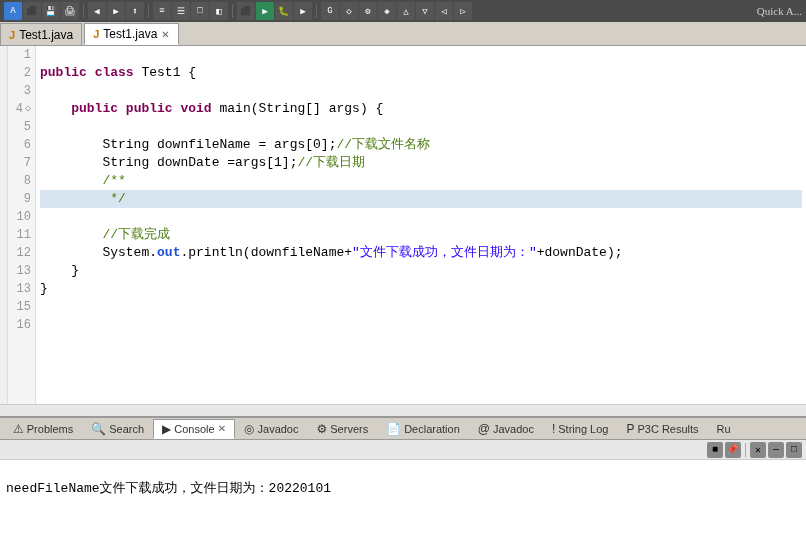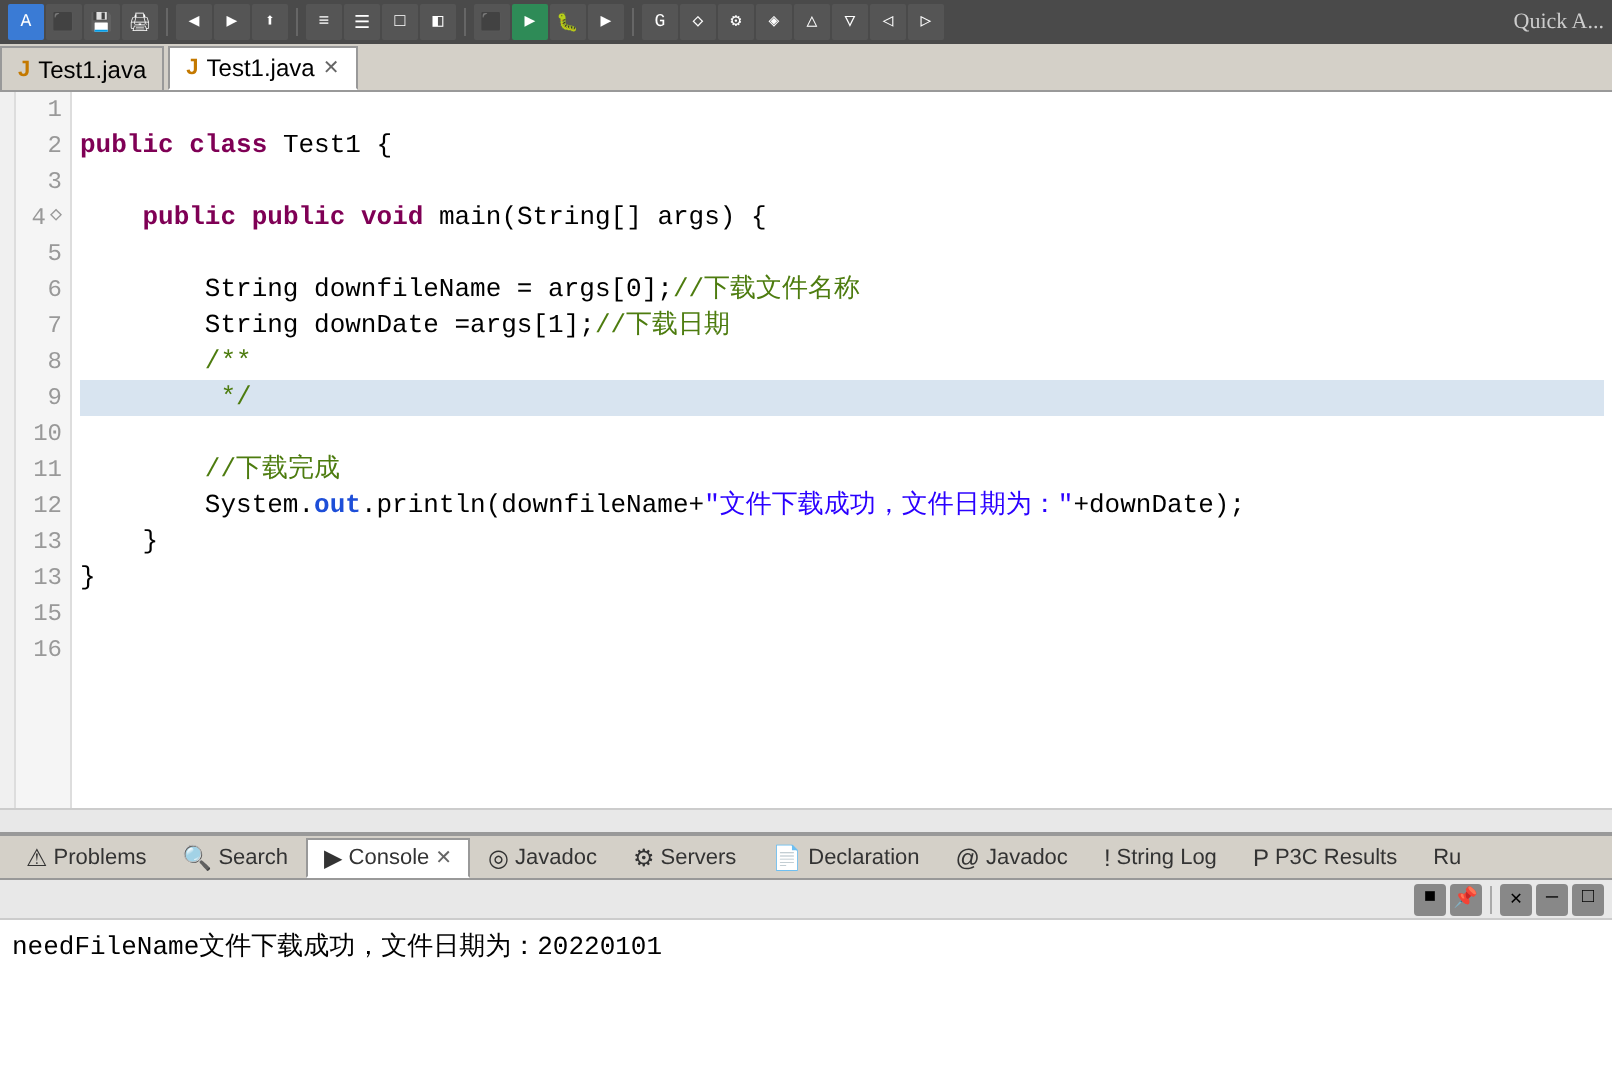--- a/index.html
+++ b/index.html
@@ -201,21 +201,21 @@
 
     .console-header {
       color: #666;
       font-size: 11px;
       font-family: Arial, sans-serif;
     }
 
     .console-result {
       color: #000;
       font-size: 13px;
-      margin-top: 2px;
+      margin-top: 17px;
     }
 
     
     .tb-group { display: flex; align-items: center; gap: 1px; }
     .tb-btn {
       width: 18px; height: 18px;
       background: #888;
       border-radius: 1px;
       display: inline-flex;
       align-items: center;

